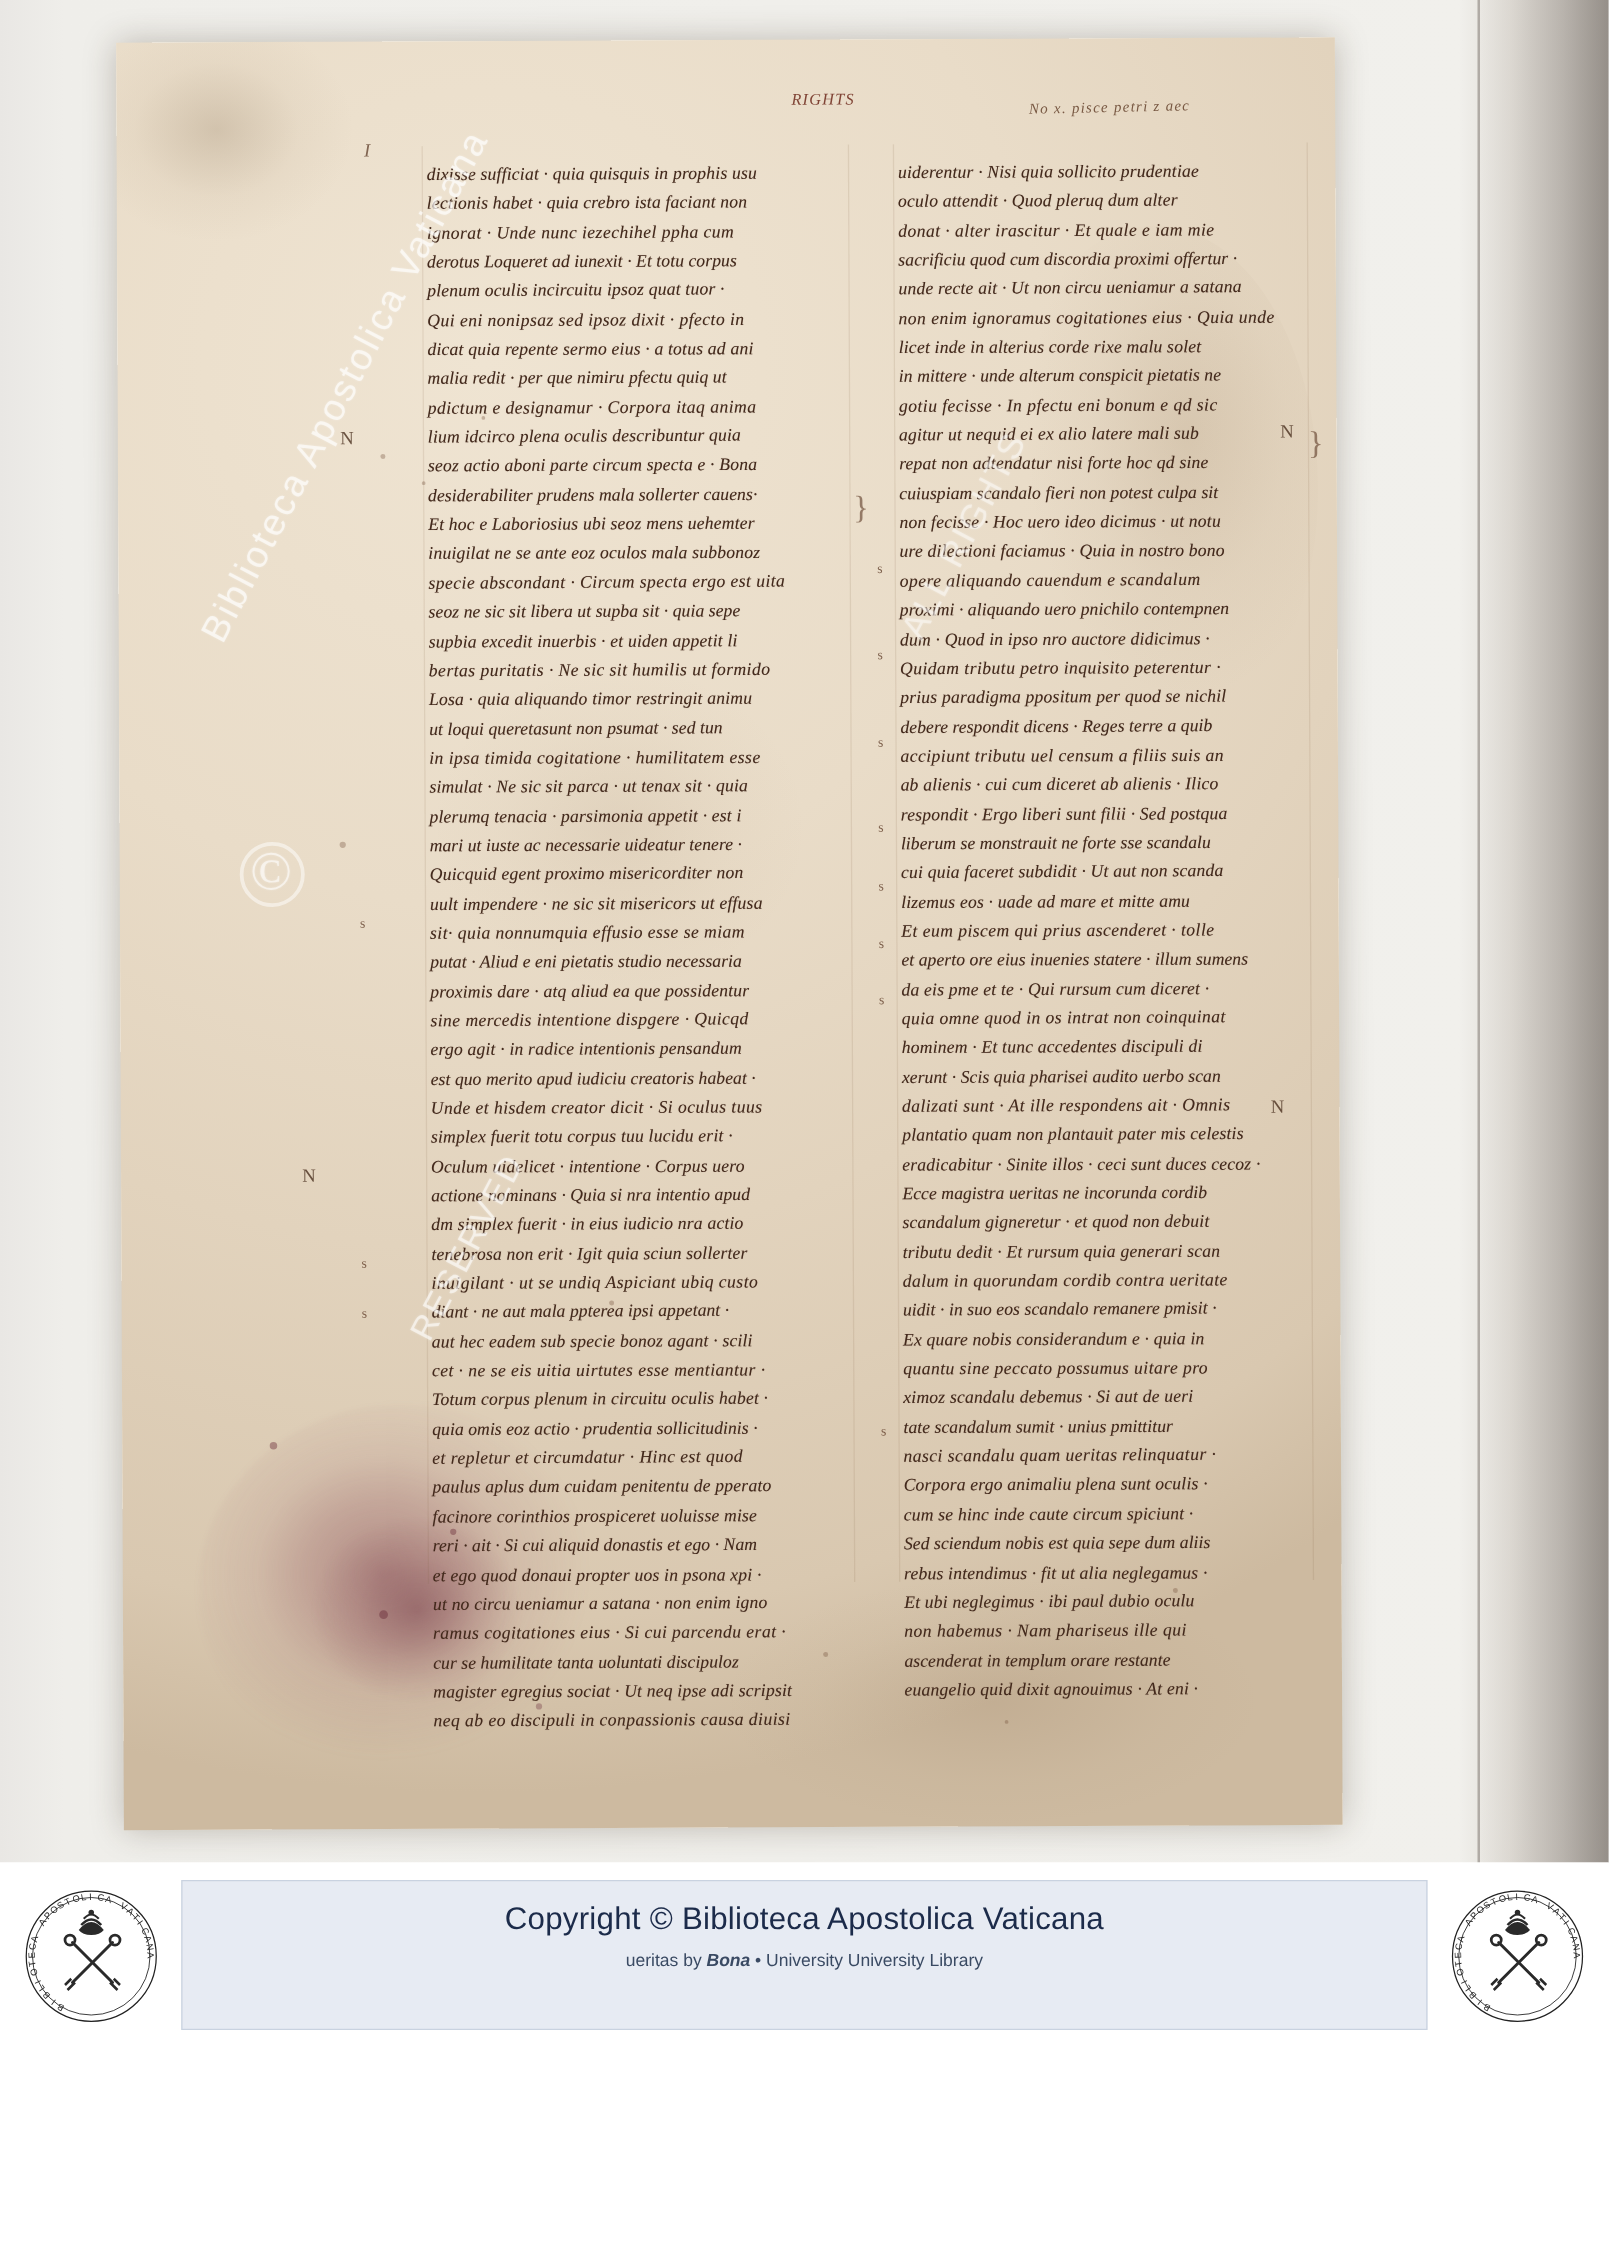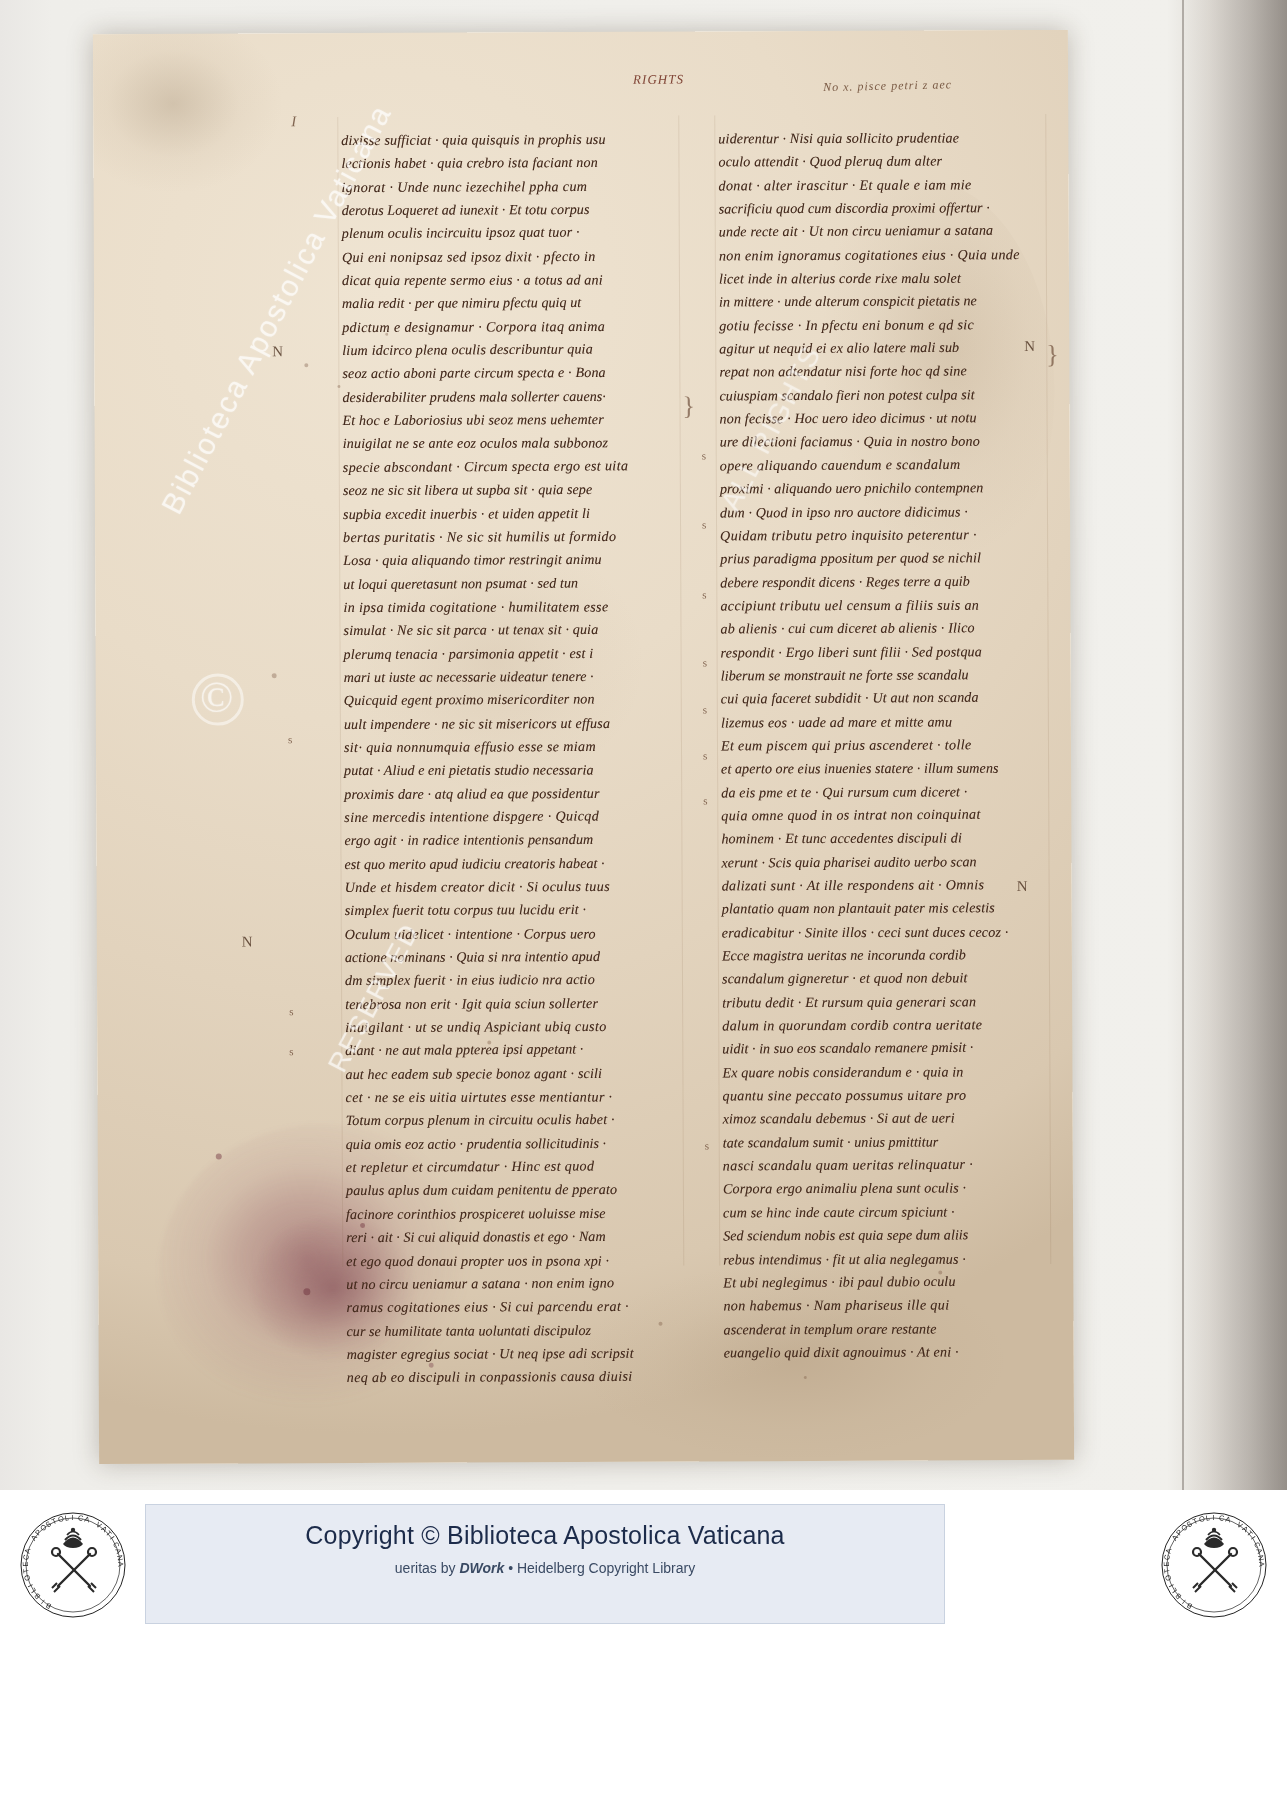--- a/index.html
+++ b/index.html
@@ -244,21 +244,21 @@
   #footer {
     position: absolute;
     left: 0; top: 1490px;
     width: 1287px;
     height: 303px;
     background: #ffffff;
   }
   #footer-bar {
     position: absolute;
     left: 145px; top: 14px;
-    width: 800px;
+    width: 997px;
     height: 120px;
     background: #e7ebf3;
     border: 1px solid #c9d2e0;
     text-align: center;
     box-sizing: border-box;
     padding-top: 16px;
   }
   #footer-copyright {
     font-family: "Liberation Sans", sans-serif;
     font-size: 25px;
@@ -535,21 +535,21 @@
         <span style="transform:rotate(332deg) translate(52px) rotate(90deg)">C</span>
         <span style="transform:rotate(340deg) translate(52px) rotate(90deg)">A</span>
         <span style="transform:rotate(348deg) translate(52px) rotate(90deg)">N</span>
         <span style="transform:rotate(356deg) translate(52px) rotate(90deg)">A</span>
       </div>
     </div>
 
     <div id="footer-bar">
       <div id="footer-copyright">Copyright © Biblioteca Apostolica Vaticana</div>
       <div id="footer-powered">
-        <span>ueritas by </span><b>DWork</b><span> • Heidelberg Copyright Library</span>
+        <span>ueritas by </span><b>Bona</b><span> • University University Library</span>
       </div>
     </div>
 
     <div class="seal" id="seal-right">
       <svg viewBox="0 0 110 110" width="110" height="110" aria-hidden="true">
         <circle cx="55" cy="55" r="52" fill="none" stroke="#222" stroke-width="1"></circle>
         <circle cx="55" cy="55" r="47" fill="none" stroke="#222" stroke-width="0.7"></circle>
         <path d="M45 34 q10 -13 20 0 q-3 4 -10 4 q-7 0 -10 -4 z" fill="#2a2a2a"></path>
         <path d="M47 30 q8 -9 16 0" fill="none" stroke="#2a2a2a" stroke-width="2"></path>
         <path d="M49 25 q6 -7 12 0" fill="none" stroke="#2a2a2a" stroke-width="1.6"></path>

